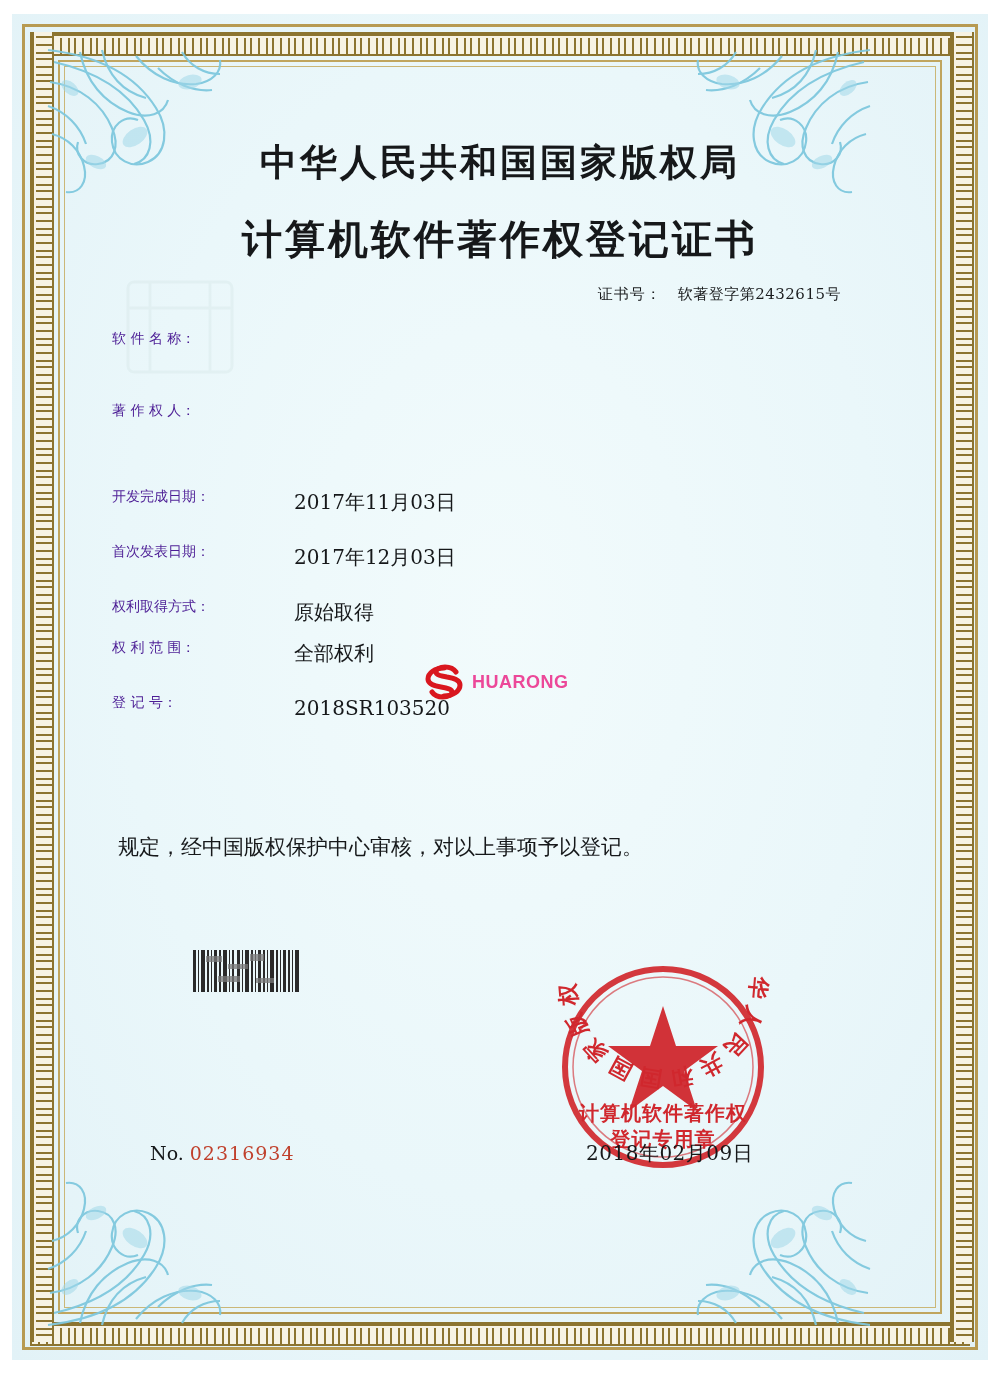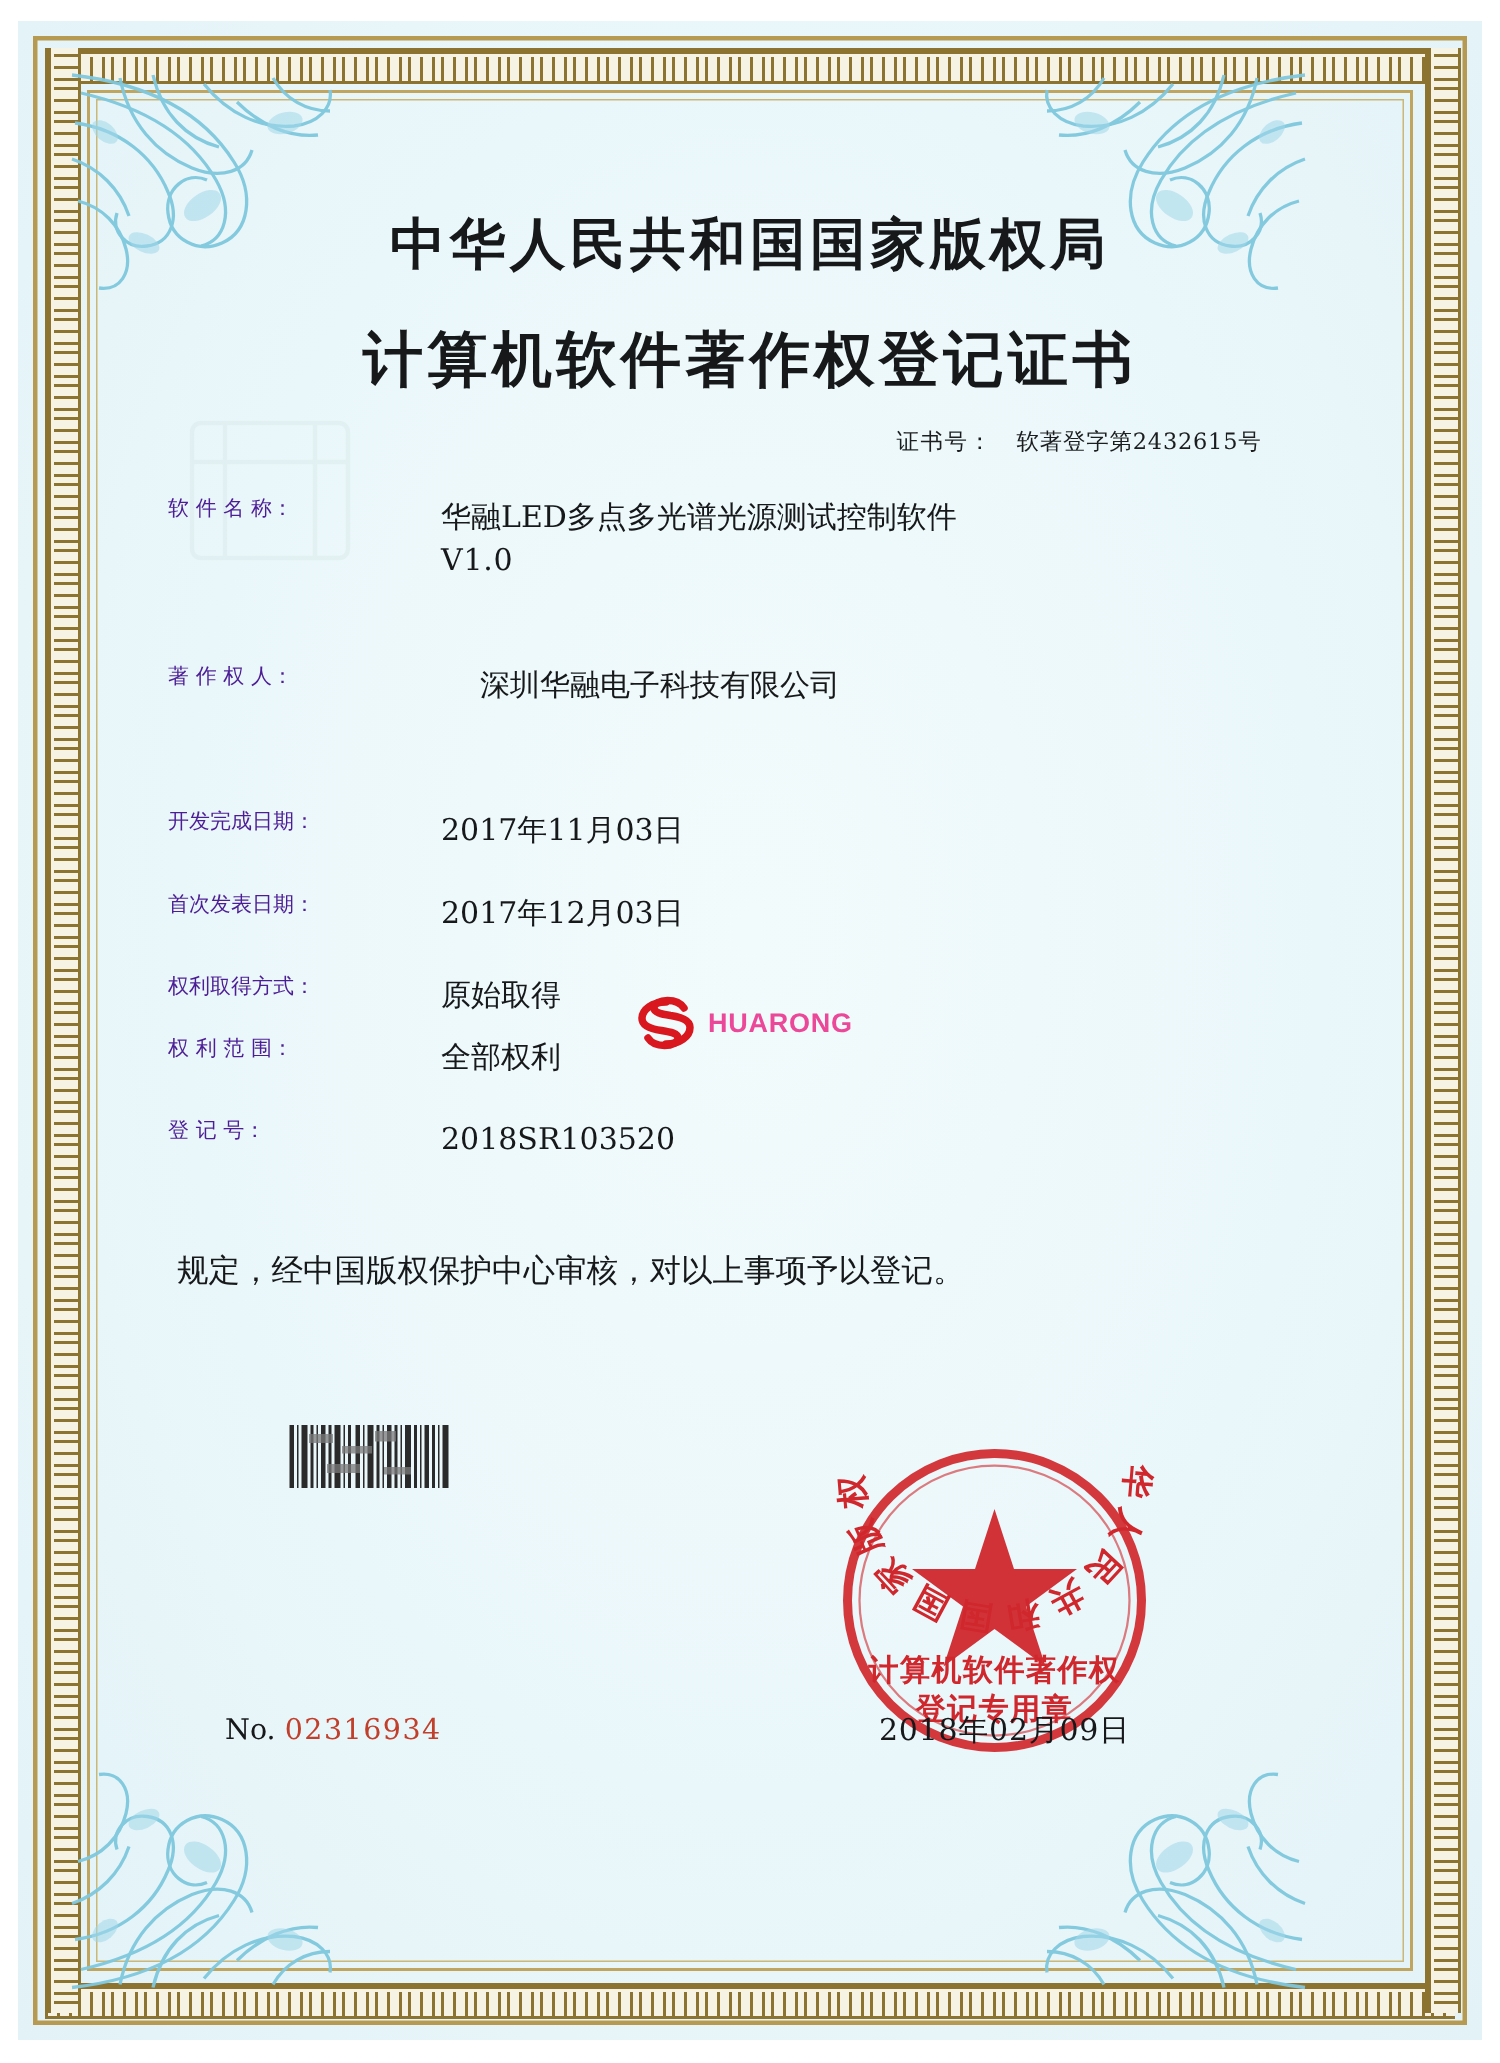--- a/index.html
+++ b/index.html
@@ -349,29 +349,24 @@
   </div>
 
   <div class="cert-no">
     <span class="lbl">证书号：</span><span class="val">软著登字第2432615号</span>
   </div>
 
   <div class="fields">
 
     <div class="row r-name">
       <div class="label sp0">软 件 名 称：</div>
-      <div class="value">
-        <div>华融LED多点多光谱光源测试控制软件</div>
-        <div class="mono">V1.0</div>
-      </div>
     </div>
 
     <div class="row r-owner">
       <div class="label sp0">著 作 权 人：</div>
-      <div class="value">深圳华融电子科技有限公司</div>
     </div>
 
     <div class="row r-dev">
       <div class="label sp0">开发完成日期：</div>
       <div class="value">2017年11月03日</div>
     </div>
 
     <div class="row r-pub">
       <div class="label sp0">首次发表日期：</div>
       <div class="value">2017年12月03日</div>

